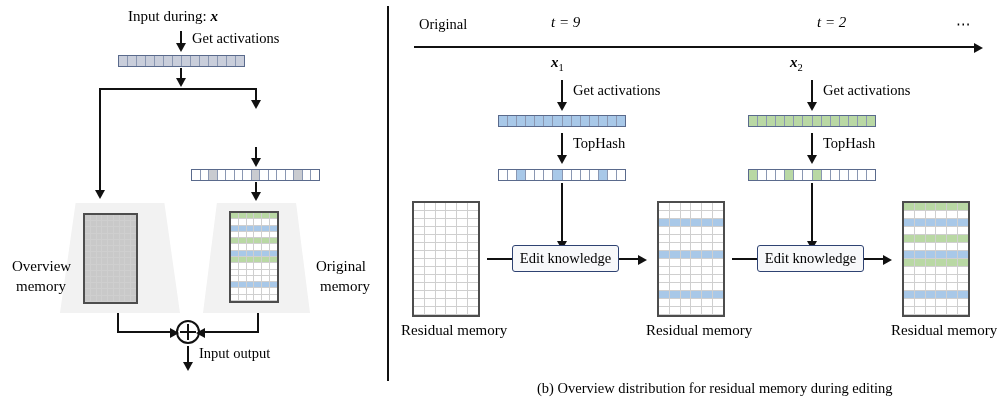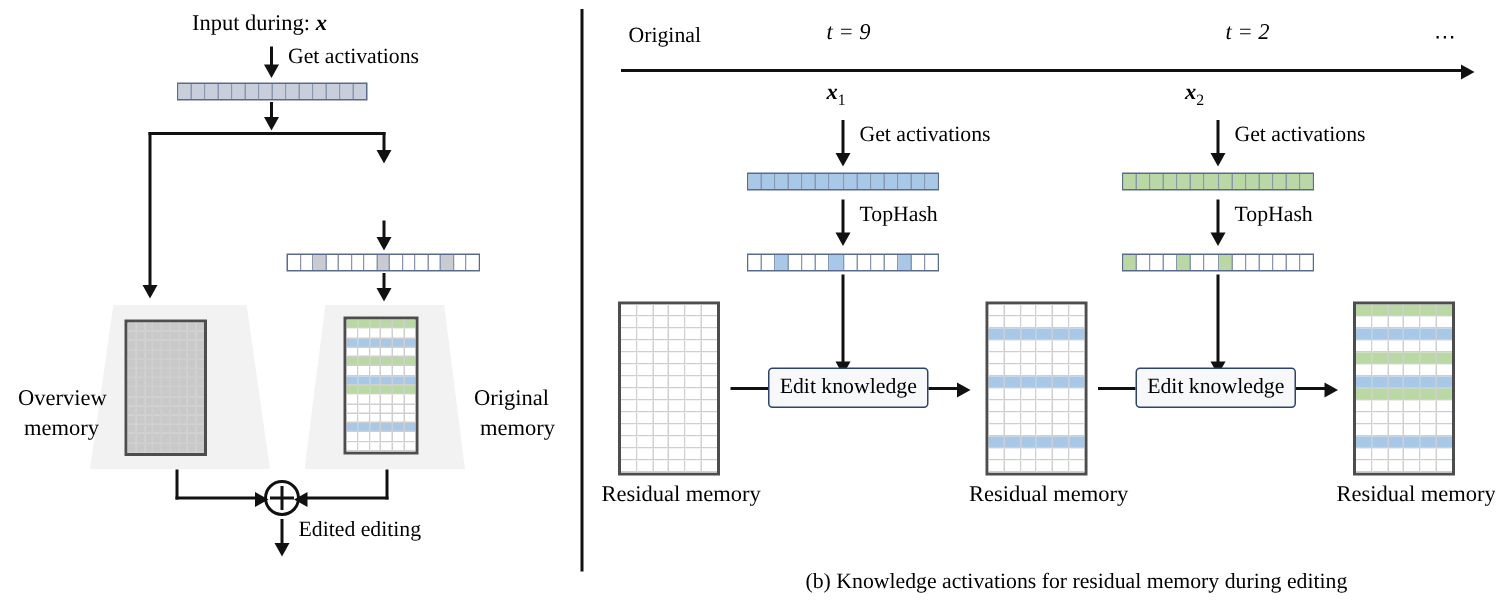--- a/index.html
+++ b/index.html
@@ -397,21 +397,21 @@
   <div class="ahead-r" style="left:170px;top:327.5px;"></div>
 
   <div class="ln vln" style="left:257px;top:313px;height:20px;"></div>
   <div class="ln hln" style="left:203px;top:331px;width:56px;"></div>
   <div class="ahead-l" style="left:196px;top:327.5px;"></div>
 
   <div class="plus" style="left:176px;top:320px;width:24px;height:24px;"></div>
 
   <div class="ln vln" style="left:187px;top:346px;height:18px;"></div>
   <div class="ahead-d" style="left:182.5px;top:362px;"></div>
-  <div class="txt t14" style="left:199px;top:345px;">Edited editing</div>
+  <div class="txt t14" style="left:199px;top:345px;">Input output</div>
 
 
   <div class="divider" style="left:387px;top:6px;width:2.2px;height:375px;"></div>
 
   <div class="txt t14" style="left:419px;top:16px;">Original</div>
   <div class="txt t15 ital" style="left:551px;top:14px;">t = 9</div>
   <div class="txt t15 ital" style="left:790px;top:14px;margin-left:27px;">t = 2</div>
   <div class="txt t14" style="left:956px;top:16px;">⋯</div>
   <div class="ln hln" style="left:414px;top:46px;width:562px;"></div>
   <div class="ahead-r" style="left:974px;top:42.5px;"></div>
@@ -866,15 +866,15 @@
         <div class="gcell" style="background: rgb(255, 255, 255);"></div>
         <div class="gcell" style="background: rgb(255, 255, 255);"></div>
         <div class="gcell" style="background: rgb(255, 255, 255);"></div>
         <div class="gcell" style="background: rgb(255, 255, 255);"></div>
         <div class="gcell" style="background: rgb(255, 255, 255);"></div>
         <div class="gcell" style="background: rgb(255, 255, 255);"></div>
       </div>
     </div>
   <div class="txt t15" style="left:891px;top:322px;">Residual memory</div>
 
-  <div class="txt t14" style="left:537px;top:380px;">(b) Knowledge activations for residual memory during editing</div>
+  <div class="txt t14" style="left:537px;top:380px;">(b) Overview distribution for residual memory during editing</div>
 
 </div>
 
 </body></html>

